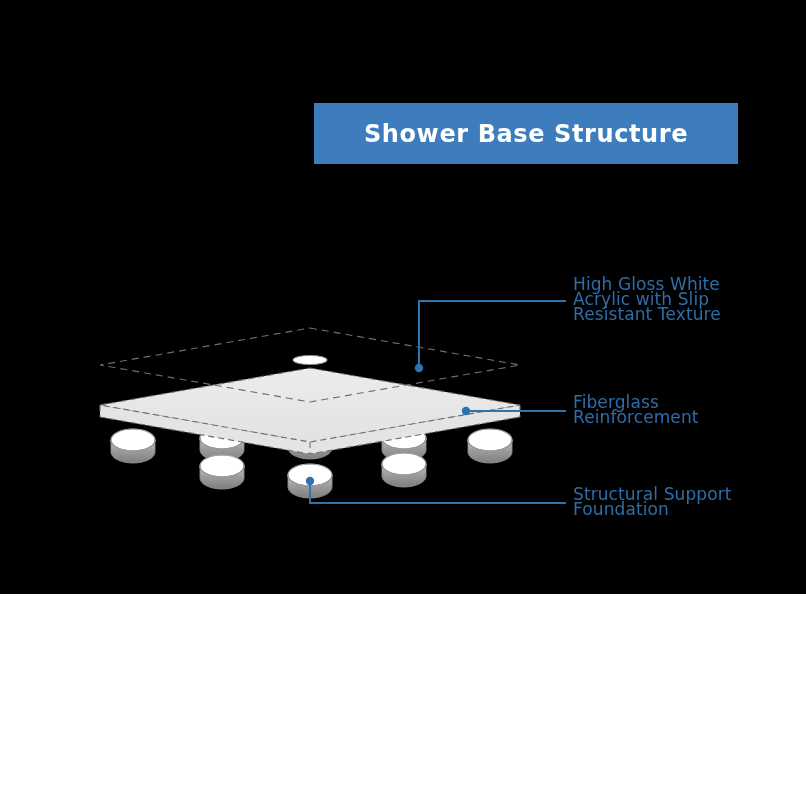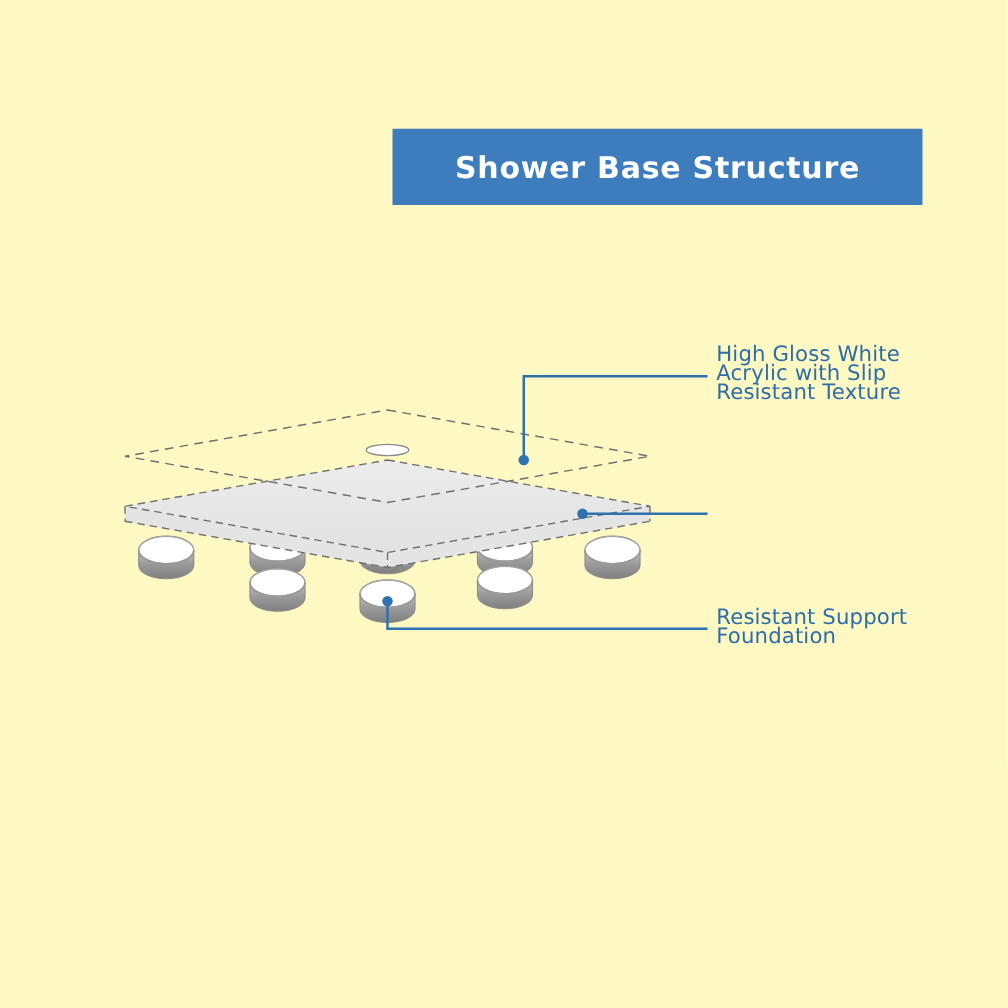--- a/index.html
+++ b/index.html
@@ -7,22 +7,22 @@
     padding: 0;
     background: #ffffff;
   }
   body {
     font-family: "Liberation Sans", sans-serif;
     -webkit-font-smoothing: antialiased;
   }
   #page {
     position: relative;
     width: 806px;
-    height: 806px;
-    background: #fef9c3;
+    height: 594px;
+    background: #000000;
     overflow: hidden;
   }
 
   
   #title-banner {
     position: absolute;
     left: 314px;
     top: 103px;
     width: 424px;
     height: 61px;
@@ -156,18 +156,20 @@
 
       <path d="M 310,481 L 310,503 L 566,503" fill="none" stroke="#2f72b0" stroke-width="2"></path>
       <circle cx="310" cy="481" r="4.2" fill="#2f72b0"></circle>
     </g>
   </svg>
 
   <div class="callout-label" id="label-acrylic">High Gloss White
 Acrylic with Slip
 Resistant Texture</div>
 
+  <div class="callout-label" id="label-fiberglass">Fiberglass
+Reinforcement</div>
 
-  <div class="callout-label" id="label-foundation">Resistant Support
+  <div class="callout-label" id="label-foundation">Structural Support
 Foundation</div>
 
 
 </div>
 
 </body></html>

